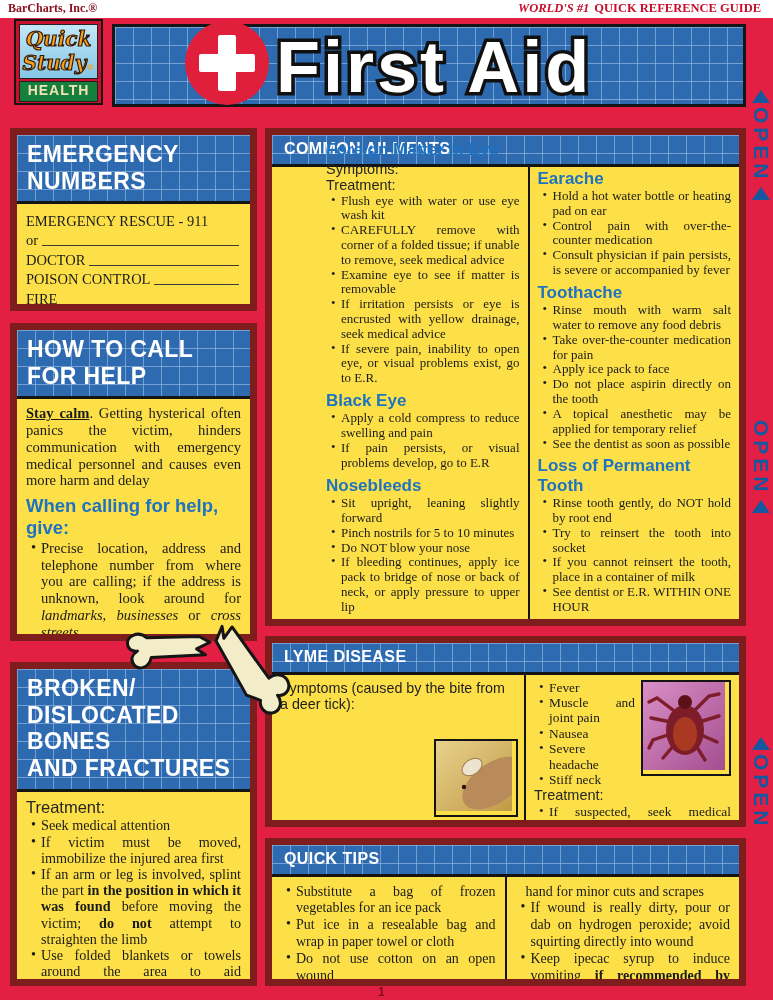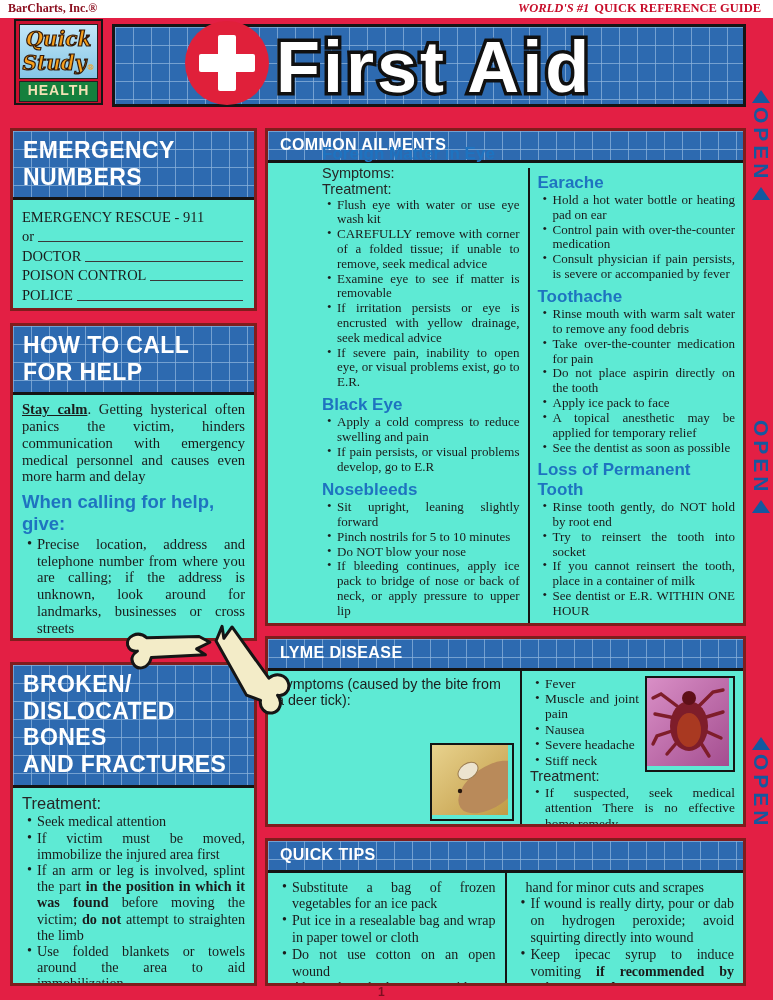--- a/index.html
+++ b/index.html
@@ -39,21 +39,21 @@
   
   .open-g{position:absolute;right:2px;width:21px;display:flex;flex-direction:column;
           align-items:center;gap:4px;z-index:4;}
   .g1{top:90px}.g2{top:420px}.g3{top:737px}
   .tri-up{width:0;height:0;border-left:9px solid transparent;border-right:9px solid transparent;
           border-bottom:13px solid #15589f;}
   .open-text{writing-mode:vertical-rl;font:bold 21px "Liberation Sans",sans-serif;
           letter-spacing:4px;color:#15589f;}
 
   
-  .panel{position:absolute;background:#5eead4;border:3px solid #7f1d1d;box-sizing:border-box;overflow:hidden;}
+  .panel{position:absolute;background:#fde047;border:7px solid #7f1d1d;box-sizing:border-box;overflow:hidden;}
   .panel-header{color:#fff;font-family:"Liberation Sans",sans-serif;font-weight:bold;
           white-space:pre-line;border-bottom:3px solid #141414;letter-spacing:.4px;}
   .hdr-left{font-size:23px;line-height:1.16;padding:6px 10px 7px;}
   .hdr-right{font-size:16px;line-height:1.1;padding:5px 12px 6px;}
   .panel-body{padding:6px 9px;}
 
   .p-en {left:10px;top:128px;width:247px;height:183px;}
   .p-htc{left:10px;top:323px;width:247px;height:318px;}
   .p-bb {left:10px;top:662px;width:247px;height:324px;}
   .p-ca {left:265px;top:128px;width:481px;height:498px;}
@@ -61,21 +61,21 @@
   .p-qt {left:265px;top:838px;width:481px;height:148px;}
 
   
   .en-row{display:flex;align-items:flex-end;height:19.5px;font-size:14.5px;}
   .en-line{flex:1;border-bottom:1.5px solid #3a3a3a;margin:0 2px 3px 4px;}
 
   
   ul.bullets{list-style:none;margin:0;padding:0 0 0 5px;text-align:justify;}
   ul.bullets li{position:relative;padding-left:10px;}
   ul.bullets li::before{content:"\2022";position:absolute;left:0;top:-1px;}
-  .seg-b{font-weight:bold;}  .seg-i{}
+  .seg-b{font-weight:bold;}  .seg-i{font-style:italic;}
 
   
   .htc-body{font-size:14.6px;line-height:1.15;}
   .intro{text-align:justify;}
   .intro .lead{font-weight:bold;text-decoration:underline;}
   .subhead{font-family:"Liberation Sans",sans-serif;font-weight:bold;color:#1e73c0;
            font-size:18.5px;margin:6px 0 2px;}
 
   
   .bb-body{font-size:14.2px;line-height:1.14;}
@@ -158,24 +158,20 @@
     <div class="en-row">
         <span>or</span>
         <span class="en-line"></span>
       </div>
     <div class="en-row">
         <span>DOCTOR</span>
         <span class="en-line"></span>
       </div>
     <div class="en-row">
         <span>POISON CONTROL</span>
-        <span class="en-line"></span>
-      </div>
-    <div class="en-row">
-        <span>POLICE</span>
         <span class="en-line"></span>
       </div>
     <div class="en-row">
         <span>FIRE</span>
       </div>
   </div>
 </div>
 
 <div class="panel p-htc">
   <div class="panel-header hdr-left grid-bg">HOW TO CALL
@@ -236,22 +232,22 @@
       <div class="sec-head">Earache</div>
       <ul class="bullets">
           <li>Hold a hot water bottle or heating pad on ear</li>
           <li>Control pain with over-the-counter medication</li>
           <li>Consult physician if pain persists, is severe or accompanied by fever</li>
         </ul>
       <div class="sec-head">Toothache</div>
       <ul class="bullets">
           <li>Rinse mouth with warm salt water to remove any food debris</li>
           <li>Take over-the-counter medication for pain</li>
+          <li>Apply ice pack to face</li>
           <li>Do not place aspirin directly on the tooth</li>
-          <li>Apply ice pack to face</li>
           <li>A topical anesthetic may be applied for temporary relief</li>
           <li>See the dentist as soon as possible</li>
         </ul>
       <div class="sec-head">Loss of Permanent Tooth</div>
       <ul class="bullets">
           <li>Rinse tooth gently, do NOT hold by root end</li>
           <li>Try to reinsert the tooth into socket</li>
           <li>If you cannot reinsert the tooth, place in a container of milk</li>
           <li>See dentist or E.R. WITHIN ONE HOUR</li>
         </ul>

